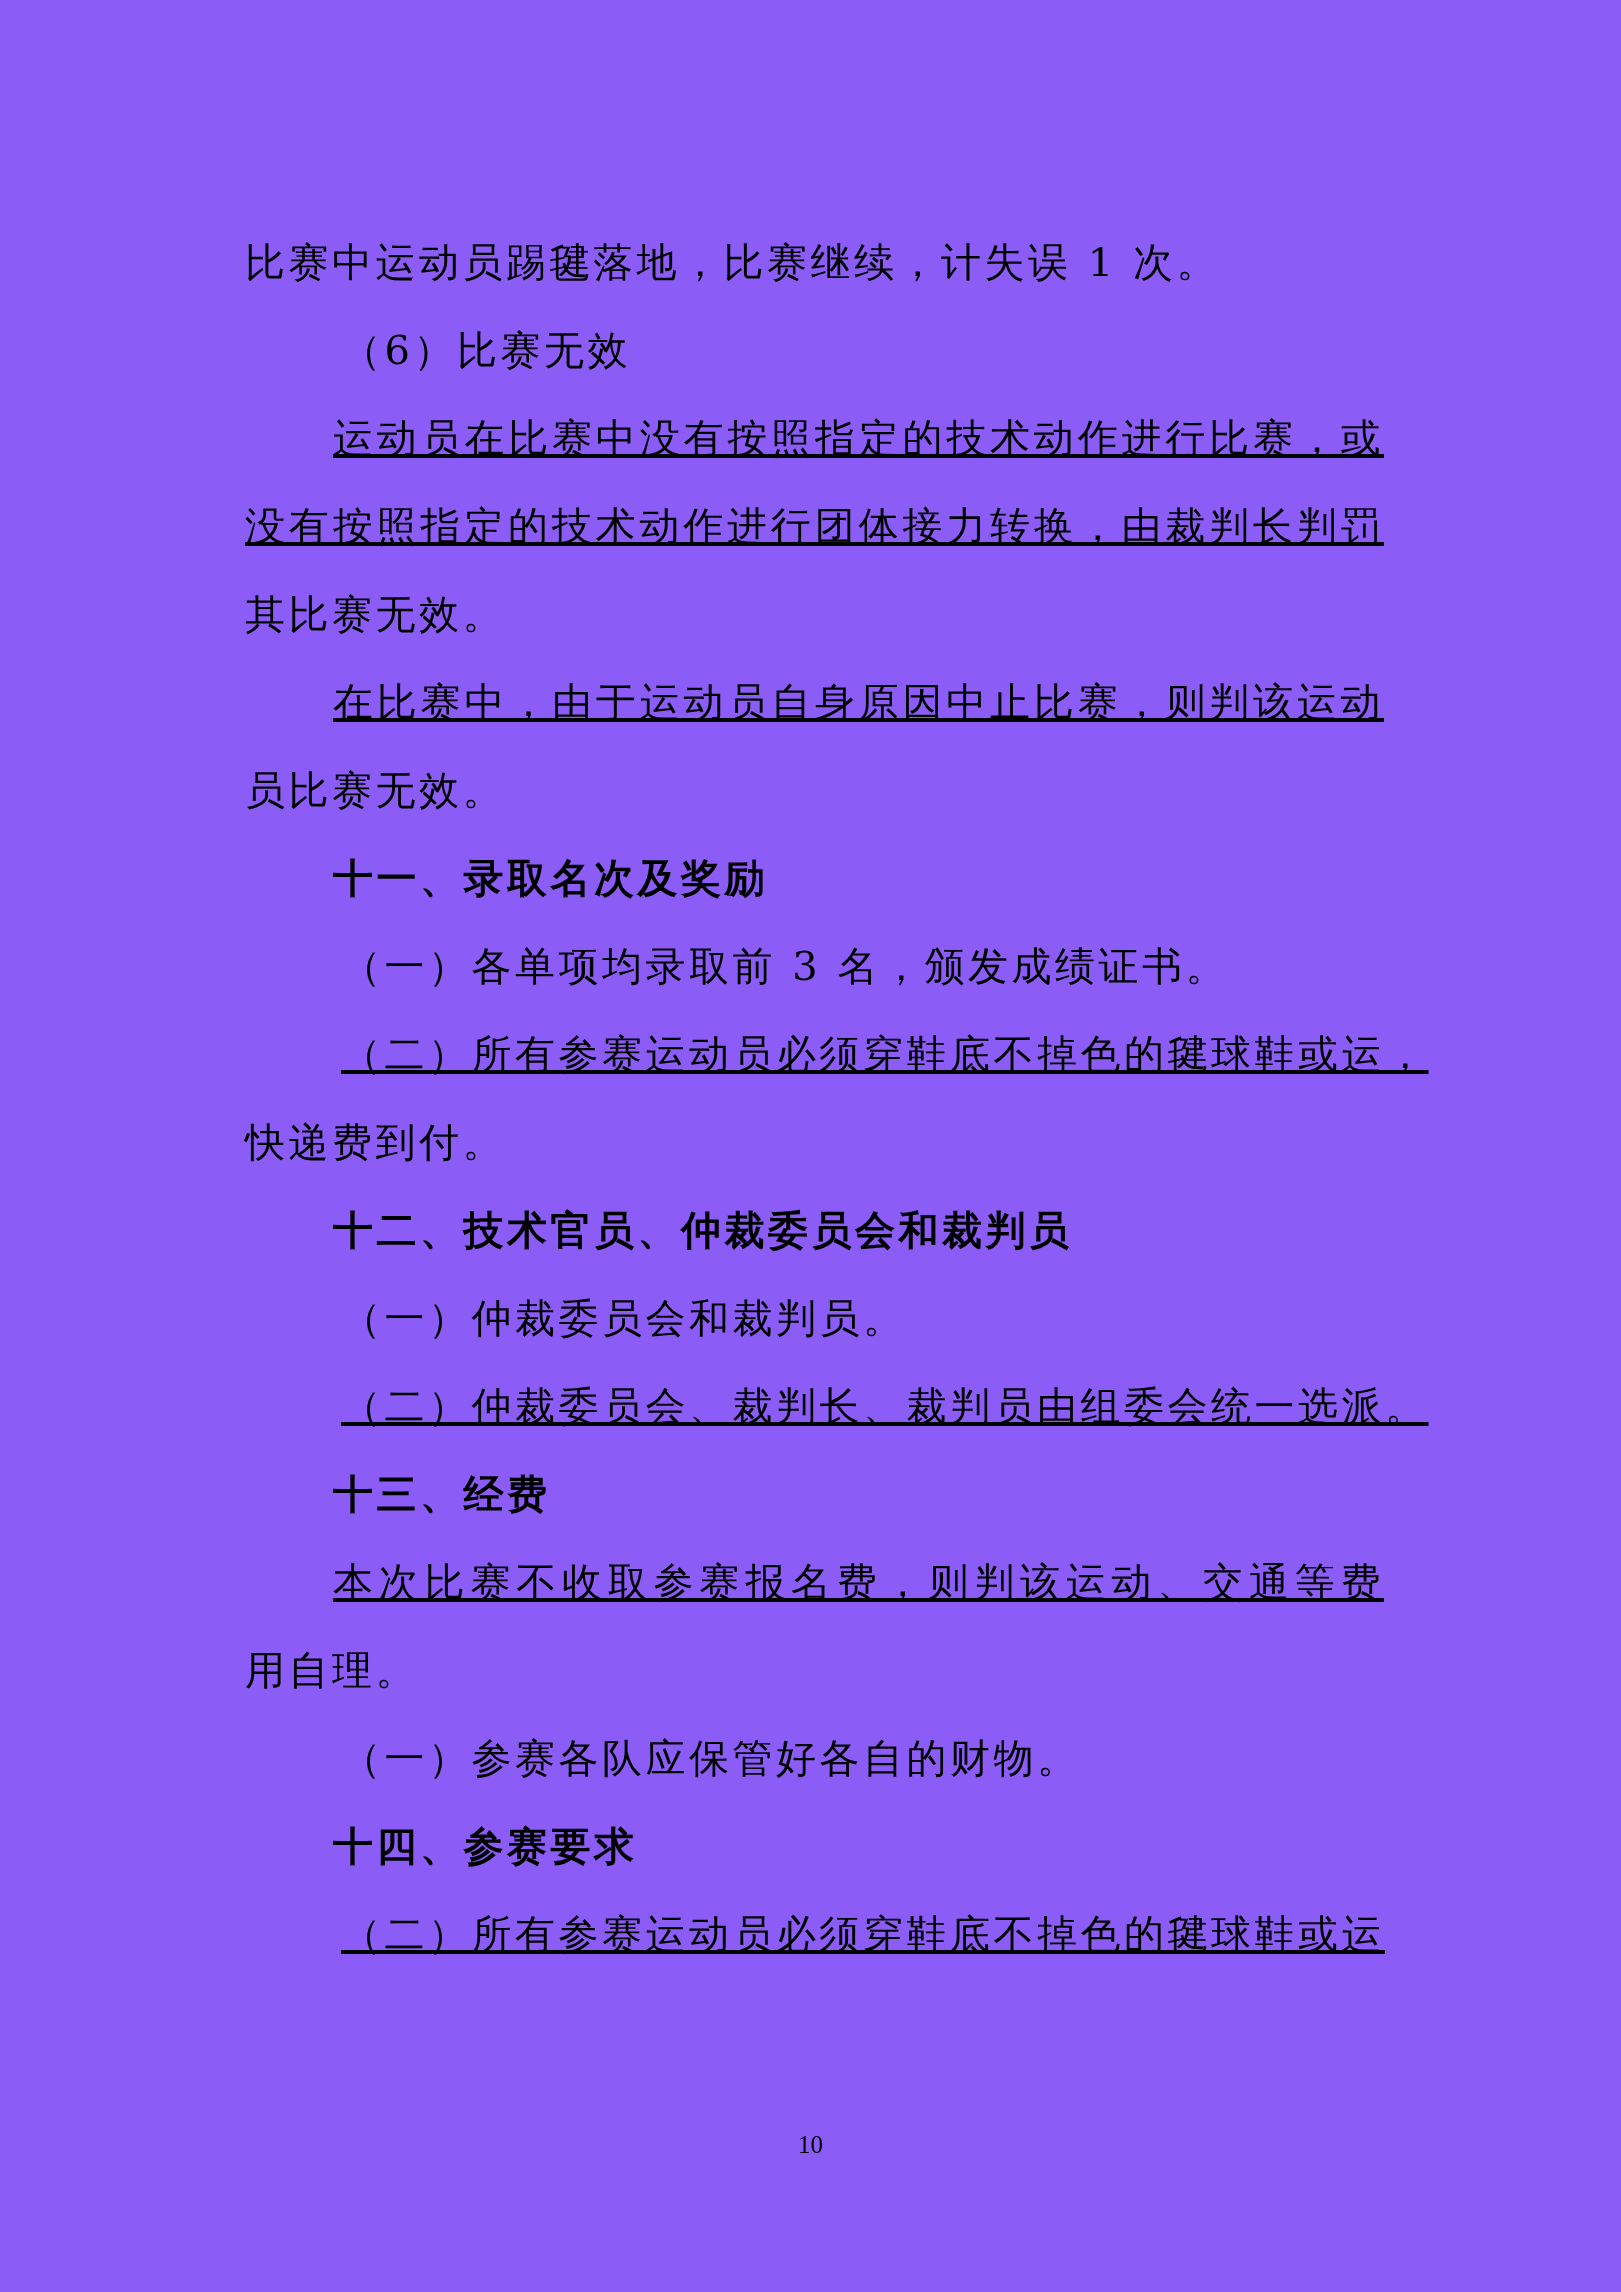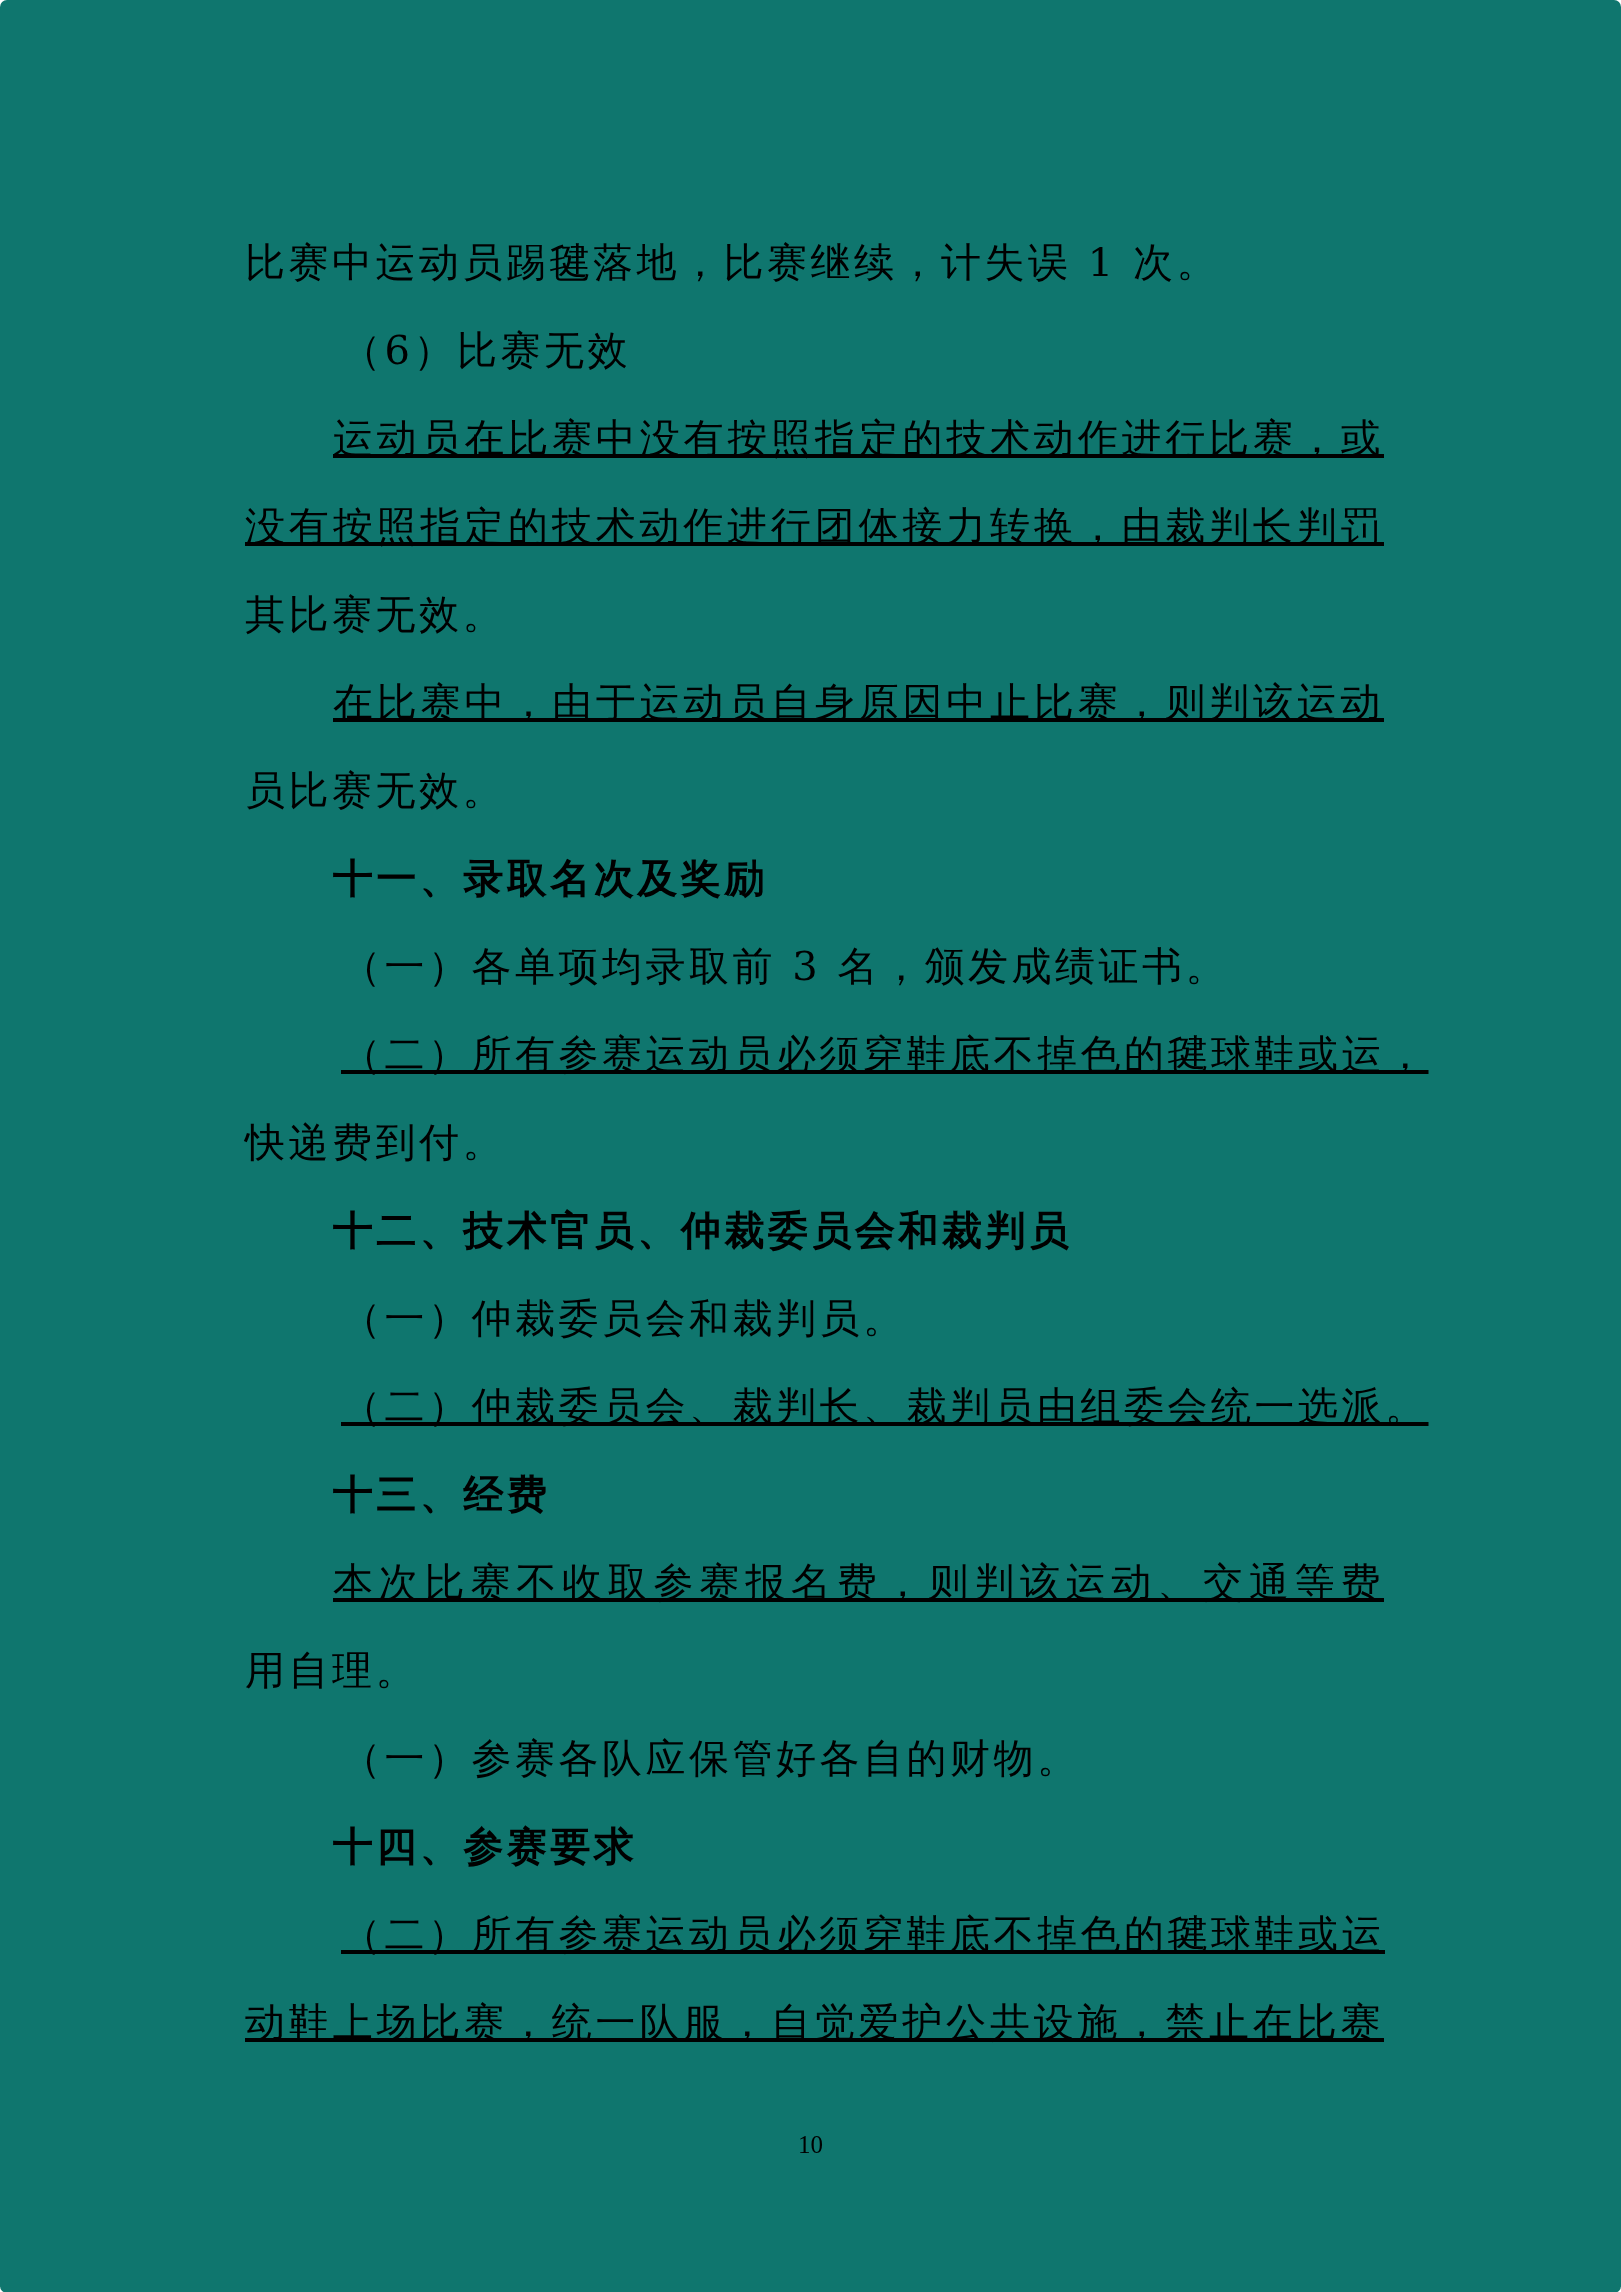--- a/index.html
+++ b/index.html
@@ -14,22 +14,21 @@
       overflow: hidden;
       font-family: "DejaVu Serif", "Liberation Serif", serif;
       color: #000000;
     }
     .page {
       position: absolute;
       left: 0;
       top: 0;
       width: 1621px;
       height: 2293px;
-      background: #0f766e;
-      border-radius: 7px;
+      background: #8b5cf6;
     }
     .body-text {
       position: absolute;
       left: 245px;
       top: 218px;
       width: 1139px;
     }
     .line {
       font-size: 40px;
       line-height: 88px;
@@ -94,19 +93,18 @@
 
     <div class="line indent heading">十三、经费</div>
 
     <div class="wrap-line indent">本次比赛不收取参赛报名费，则判该运动、交通等费</div>
     <div class="line">用自理。</div>
 
     <div class="line indent-item">（一）参赛各队应保管好各自的财物。</div>
 
     <div class="line indent heading">十四、参赛要求</div>
     <div class="wrap-line indent-item">（二）所有参赛运动员必须穿鞋底不掉色的毽球鞋或运</div>
-    <div class="wrap-line">动鞋上场比赛，统一队服，自觉爱护公共设施，禁止在比赛</div>
 
   </div>
 
   <div class="page-number">10</div>
 </div>
 
 
 </body></html>

